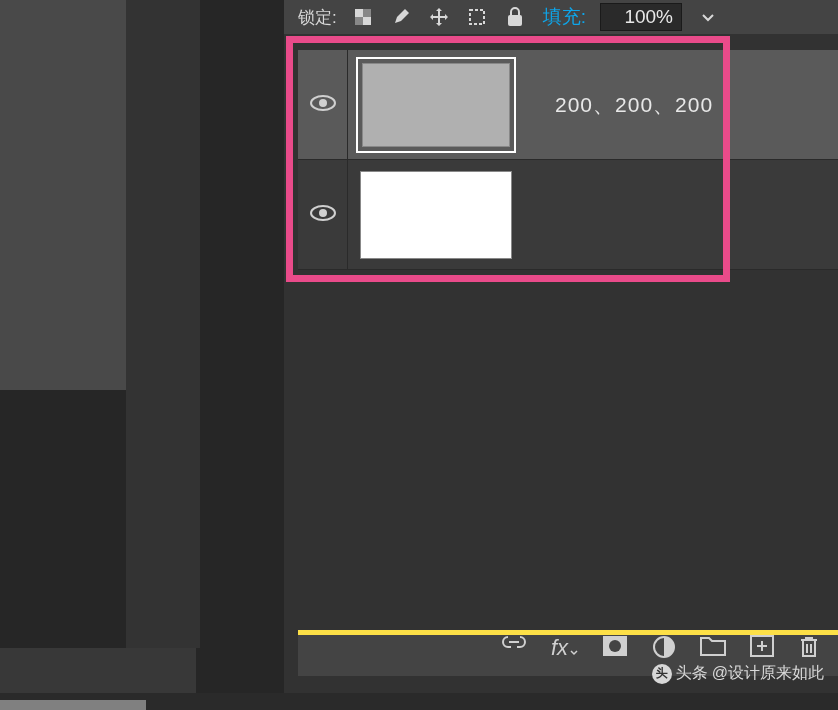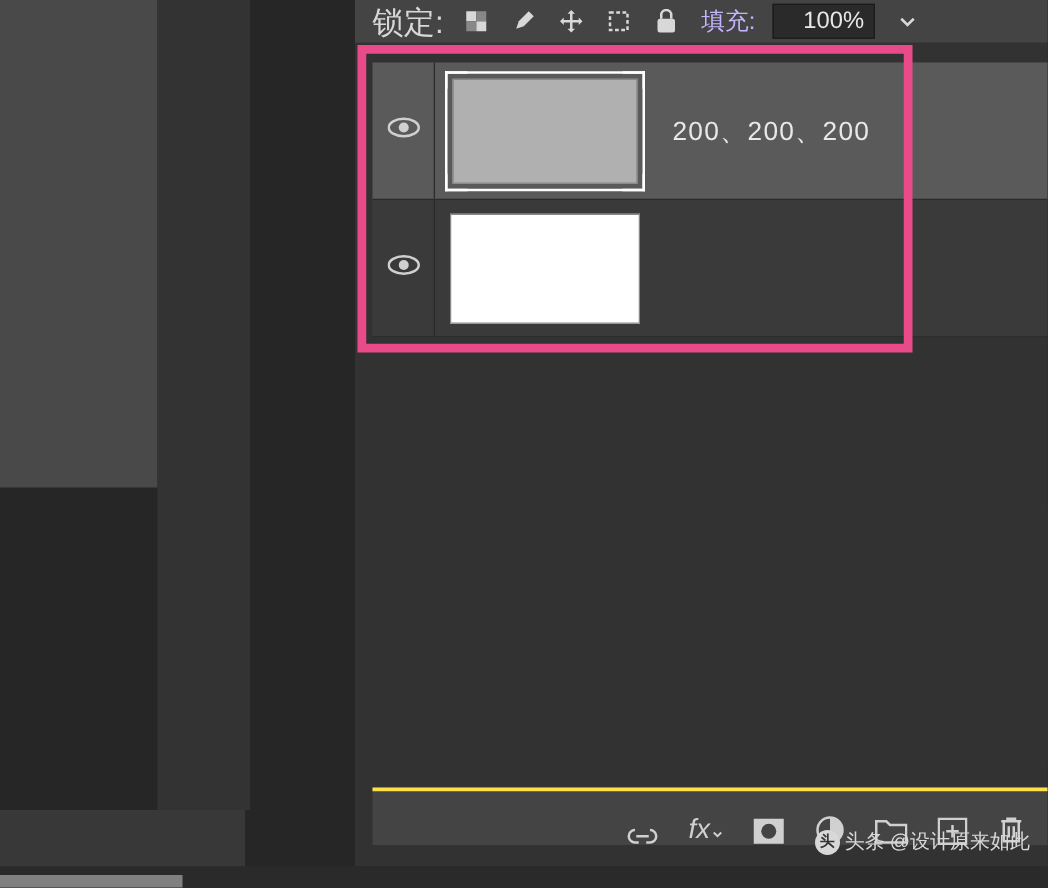--- a/index.html
+++ b/index.html
@@ -71,32 +71,32 @@
       right: 0;
       height: 34px;
       background: #444444;
       display: flex;
       align-items: center;
       padding-left: 14px;
       gap: 14px;
     }
     .lock-label {
       color: #d8d8d8;
-      font-size: 25px;
+      font-size: 17px;
     }
     .lock-icon {
       width: 24px;
       height: 24px;
       display: flex;
       align-items: center;
       justify-content: center;
       color: #d8d8d8;
     }
     .fill-label {
-      color: #c4b5fd;
+      color: #0ea5e9;
       font-size: 19px;
       margin-left: 2px;
     }
     .fill-value {
       background: #2a2a2a;
       color: #e8e8e8;
       font-size: 19px;
       padding: 2px 8px;
       border: 1px solid #1a1a1a;
       width: 82px;
@@ -173,33 +173,33 @@
       height: 14px;
       border: 2px solid #fff;
     }
     .corner.tl { top: -2px; left: -2px; border-right: none; border-bottom: none; }
     .corner.tr { top: -2px; right: -2px; border-left: none; border-bottom: none; }
     .corner.bl { bottom: -2px; left: -2px; border-right: none; border-top: none; }
     .corner.br { bottom: -2px; right: -2px; border-left: none; border-top: none; }
     .layer-name {
       color: #e8e8e8;
       font-size: 21px;
-      margin-left: 14px;
+      margin-left: 31px;
       letter-spacing: 1px;
     }
     .bottom-bar {
       position: absolute;
       bottom: 17px;
       left: 14px;
       right: 0;
       height: 46px;
       background: #444444;
-      border-top: 3px solid #fde047;
-      display: flex;
-      align-items: flex-end;
+      border-top: 5px solid #fde047;
+      display: flex;
+      align-items: flex-start;
       justify-content: flex-end;
       padding-right: 18px;
       gap: 24px;
     }
     .bottom-icon {
       color: #d0d0d0;
       display: flex;
       align-items: center;
       justify-content: center;
     }

